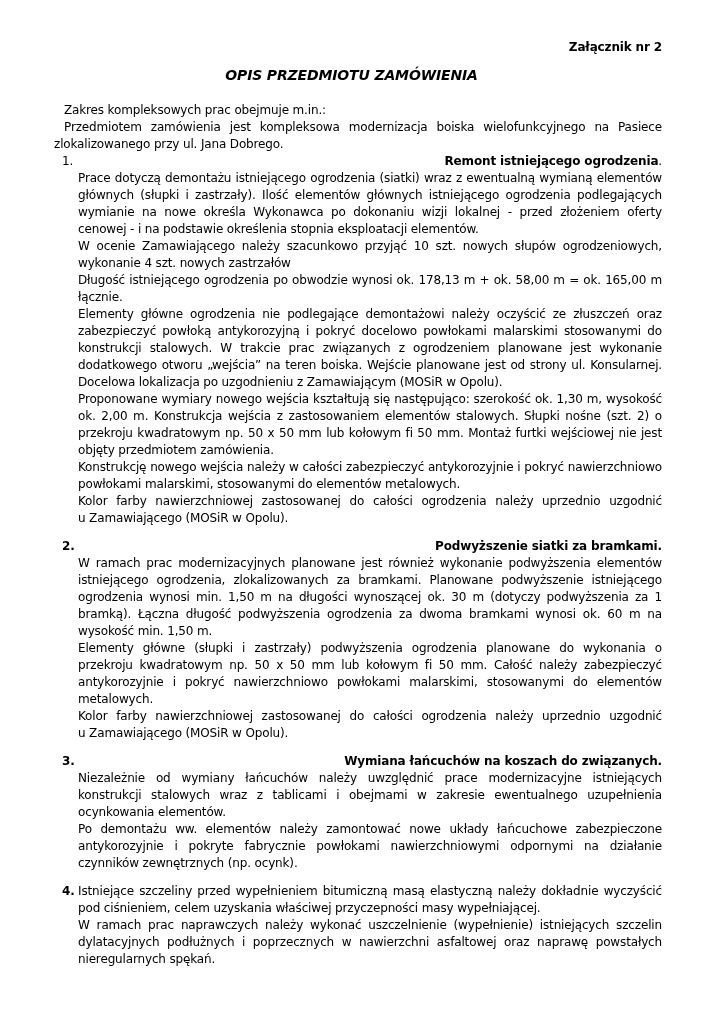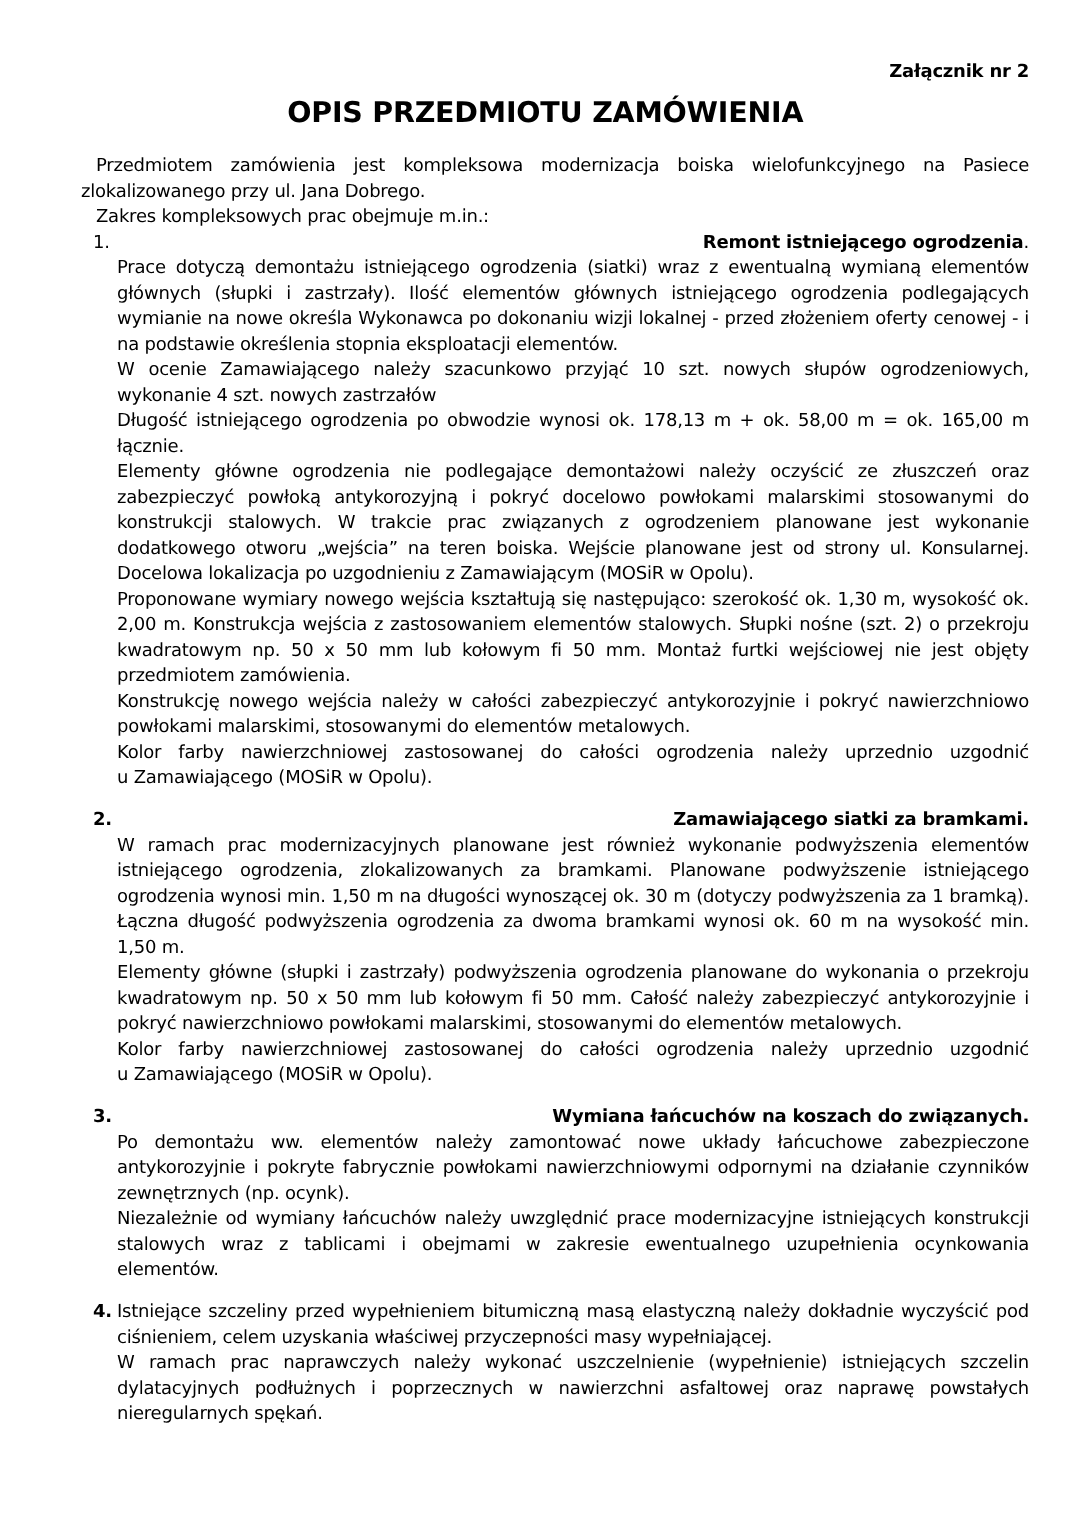--- a/index.html
+++ b/index.html
@@ -12,34 +12,35 @@
     width: 725px;
     height: 1024px;
     box-sizing: border-box;
     margin: 0 auto;
     background: #ffffff;
     color: #000000;
     font-family: "DejaVu Sans", "Liberation Sans", sans-serif;
     font-size: 12px;
     line-height: 17px;
     letter-spacing: -0.15px;
-    padding: 39px 39px 0 54px;
+    padding: 39px 63px 0 54px;
     overflow: hidden;
   }
   .attachment {
     text-align: right;
     font-weight: bold;
     margin: 0 0 10px 0;
   }
   .doc-title {
-    font-size: 19px;
+    font-size: 14px;
     line-height: 19px;
     font-weight: bold;
     text-align: center;
     margin: 0 -41px 17px -54px;
+    font-style: italic;
   }
   p.para {
     margin: 0;
     text-align: justify;
   }
   p.first-indent {
     text-indent: 10px;
   }
   .intro-para   { margin-bottom: 15px; }
   .scope-para   { margin-bottom: 8px; }
@@ -71,56 +72,56 @@
 </style>
 </head>
 <body>
 
 <div class="page">
 
   <div class="attachment">Załącznik nr 2</div>
 
   <h1 class="doc-title">OPIS PRZEDMIOTU ZAMÓWIENIA</h1>
 
+  <p class="para first-indent scope-para">Zakres kompleksowych prac obejmuje m.in.:</p>
+
   <p class="para first-indent intro-para">Przedmiotem zamówienia jest kompleksowa modernizacja boiska wielofunkcyjnego na Pasiece zlokalizowanego przy ul. Jana Dobrego.</p>
-
-  <p class="para first-indent scope-para">Zakres kompleksowych prac obejmuje m.in.:</p>
 
   <ol class="items">
 
     <li class="item">
       <span class="num num-regular">1.</span>
       <div class="content">
         <p class="item-heading"><strong>Remont istniejącego ogrodzenia</strong><span>.</span></p>
         <p class="para">Prace dotyczą demontażu istniejącego ogrodzenia (siatki) wraz z ewentualną wymianą elementów głównych (słupki i zastrzały). Ilość elementów głównych istniejącego ogrodzenia podlegających wymianie na nowe określa Wykonawca po dokonaniu wizji lokalnej - przed złożeniem oferty cenowej - i na podstawie określenia stopnia eksploatacji elementów.</p>
         <p class="para">W ocenie Zamawiającego należy szacunkowo przyjąć 10 szt. nowych słupów ogrodzeniowych, wykonanie 4 szt. nowych zastrzałów</p>
         <p class="para">Długość istniejącego ogrodzenia po obwodzie wynosi ok. 178,13 m + ok. 58,00 m = ok. 165,00 m łącznie.</p>
         <p class="para">Elementy główne ogrodzenia nie podlegające demontażowi należy oczyścić ze złuszczeń oraz zabezpieczyć powłoką antykorozyjną i pokryć docelowo powłokami malarskimi stosowanymi do konstrukcji stalowych. W trakcie prac związanych z ogrodzeniem planowane jest wykonanie dodatkowego otworu „wejścia” na teren boiska. Wejście planowane jest od strony ul. Konsularnej. Docelowa lokalizacja po uzgodnieniu z&nbsp;Zamawiającym (MOSiR w Opolu).</p>
         <p class="para">Proponowane wymiary nowego wejścia kształtują się następująco: szerokość ok. 1,30 m, wysokość ok. 2,00 m. Konstrukcja wejścia z zastosowaniem elementów stalowych. Słupki nośne (szt. 2) o przekroju kwadratowym np. 50 x 50 mm lub kołowym fi 50 mm. Montaż furtki wejściowej nie jest objęty przedmiotem zamówienia.</p>
         <p class="para">Konstrukcję nowego wejścia należy w całości zabezpieczyć antykorozyjnie i pokryć nawierzchniowo powłokami malarskimi, stosowanymi do elementów metalowych.</p>
         <p class="para">Kolor farby nawierzchniowej zastosowanej do całości ogrodzenia należy uprzednio uzgodnić u&nbsp;Zamawiającego (MOSiR w Opolu).</p>
       </div>
     </li>
 
     <li class="item">
       <span class="num">2.</span>
       <div class="content">
-        <p class="item-heading"><strong>Zamawiającego siatki za bramkami.</strong><span></span></p>
+        <p class="item-heading"><strong>Podwyższenie siatki za bramkami.</strong><span></span></p>
         <p class="para">W ramach prac modernizacyjnych planowane jest również wykonanie podwyższenia elementów istniejącego ogrodzenia, zlokalizowanych za bramkami. Planowane podwyższenie istniejącego ogrodzenia wynosi min. 1,50 m na długości wynoszącej ok. 30 m (dotyczy podwyższenia za 1 bramką). Łączna długość podwyższenia ogrodzenia za dwoma bramkami wynosi ok. 60 m na wysokość min. 1,50 m.</p>
         <p class="para">Elementy główne (słupki i zastrzały) podwyższenia ogrodzenia planowane do wykonania o przekroju kwadratowym np. 50 x 50 mm lub kołowym fi 50 mm. Całość należy zabezpieczyć antykorozyjnie i pokryć nawierzchniowo powłokami malarskimi, stosowanymi do elementów metalowych.</p>
         <p class="para">Kolor farby nawierzchniowej zastosowanej do całości ogrodzenia należy uprzednio uzgodnić u&nbsp;Zamawiającego (MOSiR w Opolu).</p>
       </div>
     </li>
 
     <li class="item gap-md">
       <span class="num">3.</span>
       <div class="content">
         <p class="item-heading"><strong>Wymiana łańcuchów na koszach do związanych.</strong><span></span></p>
+        <p class="para">Niezależnie od wymiany łańcuchów należy uwzględnić prace modernizacyjne istniejących konstrukcji stalowych wraz z tablicami i obejmami w zakresie ewentualnego uzupełnienia ocynkowania elementów.</p>
         <p class="para">Po demontażu ww. elementów należy zamontować nowe układy łańcuchowe zabezpieczone antykorozyjnie i pokryte fabrycznie powłokami nawierzchniowymi odpornymi na działanie czynników zewnętrznych (np. ocynk).</p>
-        <p class="para">Niezależnie od wymiany łańcuchów należy uwzględnić prace modernizacyjne istniejących konstrukcji stalowych wraz z tablicami i obejmami w zakresie ewentualnego uzupełnienia ocynkowania elementów.</p>
       </div>
     </li>
 
     <li class="item gap-lg">
       <span class="num">4.</span>
       <div class="content">
         <p class="para">Istniejące szczeliny przed wypełnieniem bitumiczną masą elastyczną należy dokładnie wyczyścić pod ciśnieniem, celem uzyskania właściwej przyczepności masy wypełniającej.</p>
         <p class="para">W ramach prac naprawczych należy wykonać uszczelnienie (wypełnienie) istniejących szczelin dylatacyjnych podłużnych i poprzecznych w nawierzchni asfaltowej oraz naprawę powstałych nieregularnych spękań.</p>
       </div>
     </li>

